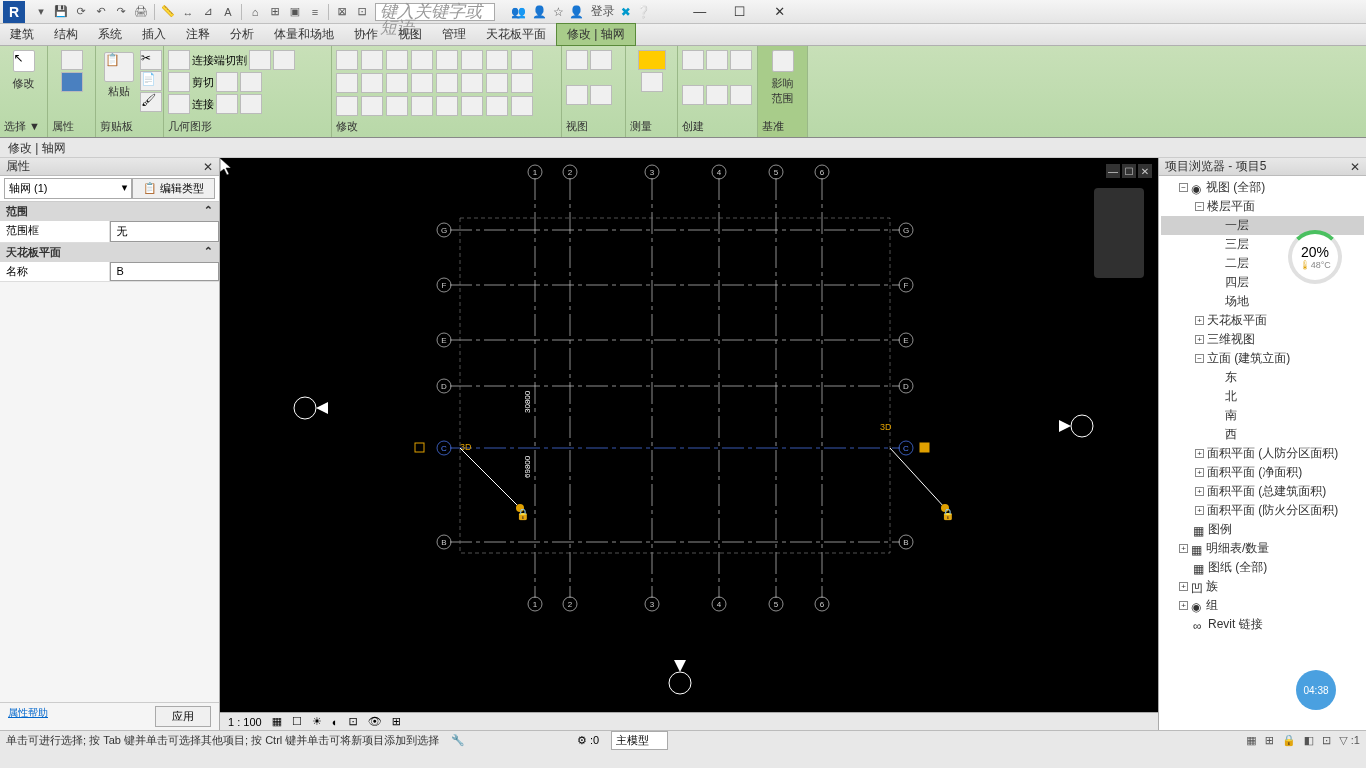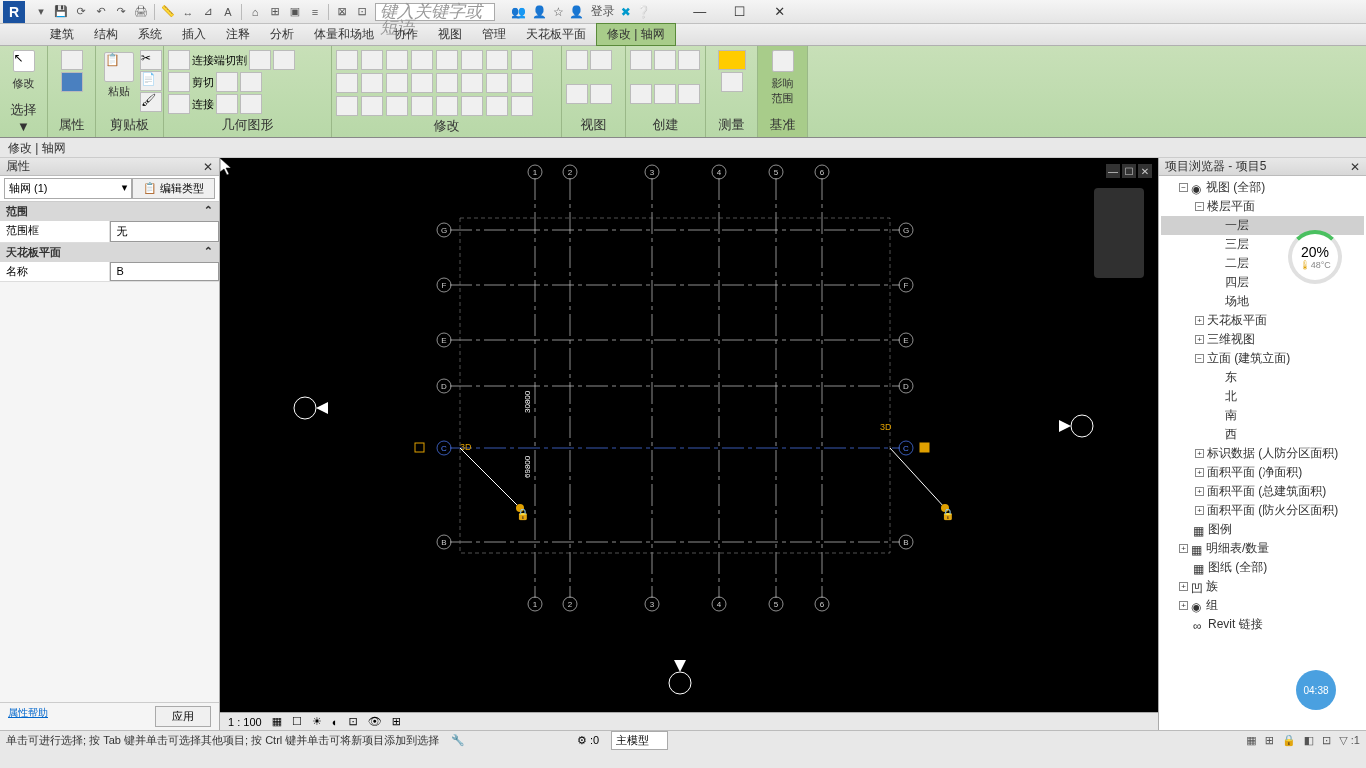--- a/index.html
+++ b/index.html
@@ -12,29 +12,29 @@
 .qat-btn { width: 18px; height: 18px; display: flex; align-items: center; justify-content: center; color: #555; font-size: 11px; cursor: pointer; }
 .qat-sep { width: 1px; height: 16px; background: #bbb; margin: 0 2px; }
 .title-text { flex: 1; text-align: center; color: #333; font-size: 12px; }
 .search-box { width: 120px; height: 18px; background: white; border: 1px solid #aaa; padding: 0 4px; color: #999; font-style: italic; font-size: 17px; margin-right: 16px; line-height: 16px; }
 .title-right { display: flex; gap: 6px; align-items: center; padding-right: 8px; }
 .title-right span { color: #555; font-size: 12px; cursor: pointer; }
 .win-controls { display: flex; margin-left: 20px; }
 .win-btn { width: 40px; height: 22px; display: flex; align-items: center; justify-content: center; font-size: 13px; color: #333; }
 
 
-.menu-bar { height: 22px; background: linear-gradient(#f0f0f0, #e0e0e0); display: flex; align-items: center; padding-left: 40px; border-bottom: 1px solid #b0b0b0; }
+.menu-bar { height: 22px; background: linear-gradient(#f0f0f0, #e0e0e0); display: flex; align-items: center; border-bottom: 1px solid #b0b0b0; }
 .menu-item { padding: 2px 10px; color: #333; font-size: 12px; cursor: pointer; }
 .menu-item.active { background: #a8cc8a; border: 1px solid #5a8a3a; }
 
 
 .ribbon { height: 92px; background: linear-gradient(#c8e0b8, #b8d8a8); display: flex; border-bottom: 1px solid #888; }
 .ribbon-panel { border-right: 1px solid #9ab888; display: flex; flex-direction: column; padding: 2px 4px; }
 .ribbon-panel-content { flex: 1; display: flex; gap: 2px; align-items: flex-start; padding-top: 2px; }
-.ribbon-panel-label { text-align: center; font-size: 13px; color: #333; padding: 1px 0; }
+.ribbon-panel-label { font-size: 11px; color: #333; padding: 1px 0; }
 .rbtn { display: flex; flex-direction: column; align-items: center; padding: 2px 4px; cursor: pointer; }
 .rbtn-icon { width: 22px; height: 22px; background: #f0f0f0; border: 1px solid #bbb; border-radius: 2px; }
 .rbtn-icon.lg { width: 30px; height: 30px; }
 .rbtn-label { font-size: 11px; color: #333; margin-top: 2px; }
 .rbtn-col { display: flex; flex-direction: column; gap: 1px; }
 .rbtn-sm { width: 22px; height: 20px; background: #f0f0f0; border: 1px solid #bbb; cursor: pointer; }
 .rbtn-row { display: flex; gap: 2px; align-items: center; }
 
 
 .context-bar { height: 20px; background: #e8e8e8; padding: 2px 8px; font-size: 12px; color: #333; border-bottom: 1px solid #ccc; }
@@ -233,37 +233,37 @@
   </div>
   <div class="ribbon-panel" style="width:64px">
     <div class="ribbon-panel-content" style="flex-wrap:wrap;gap:2px">
       <div class="rbtn-sm"></div>
         <div class="rbtn-sm"></div>
       <div class="rbtn-sm"></div>
         <div class="rbtn-sm"></div>
     </div>
     <div class="ribbon-panel-label">视图</div>
   </div>
-  <div class="ribbon-panel" style="width:80px">
-    <div class="ribbon-panel-content" style="flex-wrap:wrap;gap:2px">
-      <div class="rbtn-sm"></div>
-        <div class="rbtn-sm"></div>
-        <div class="rbtn-sm"></div>
-      <div class="rbtn-sm"></div>
-        <div class="rbtn-sm"></div>
-        <div class="rbtn-sm"></div>
-    </div>
-    <div class="ribbon-panel-label">创建</div>
-  </div>
   <div class="ribbon-panel" style="width:52px">
     <div class="ribbon-panel-content" style="flex-direction:column;align-items:center">
       <div class="rbtn-sm" style="background:#ffcc00;width:28px"></div>
       <div class="rbtn-sm"></div>
     </div>
     <div class="ribbon-panel-label">测量</div>
+  </div>
+  <div class="ribbon-panel" style="width:80px">
+    <div class="ribbon-panel-content" style="flex-wrap:wrap;gap:2px">
+      <div class="rbtn-sm"></div>
+        <div class="rbtn-sm"></div>
+        <div class="rbtn-sm"></div>
+      <div class="rbtn-sm"></div>
+        <div class="rbtn-sm"></div>
+        <div class="rbtn-sm"></div>
+    </div>
+    <div class="ribbon-panel-label">创建</div>
   </div>
   <div class="ribbon-panel" style="width:50px;background:#a8cc8a">
     <div class="ribbon-panel-content" style="flex-direction:column;align-items:center">
       <div class="rbtn-icon"></div>
       <div class="rbtn-label" style="white-space:pre-line;text-align:center">影响
 范围</div>
     </div>
     <div class="ribbon-panel-label">基准</div>
   </div>
 </div>
@@ -466,21 +466,21 @@
         <div class="tree-node indent-3">
           <span style="width:11px;display:inline-block"></span>
           <span>南</span>
         </div>
         <div class="tree-node indent-3">
           <span style="width:11px;display:inline-block"></span>
           <span>西</span>
         </div>
         <div class="tree-node indent-2">
           <span class="tree-toggle">+</span>
-          <span>标识数据 (人防分区面积)</span>
+          <span>面积平面 (人防分区面积)</span>
         </div>
         <div class="tree-node indent-2">
           <span class="tree-toggle">+</span>
           <span>面积平面 (净面积)</span>
         </div>
         <div class="tree-node indent-2">
           <span class="tree-toggle">+</span>
           <span>面积平面 (总建筑面积)</span>
         </div>
         <div class="tree-node indent-2">

